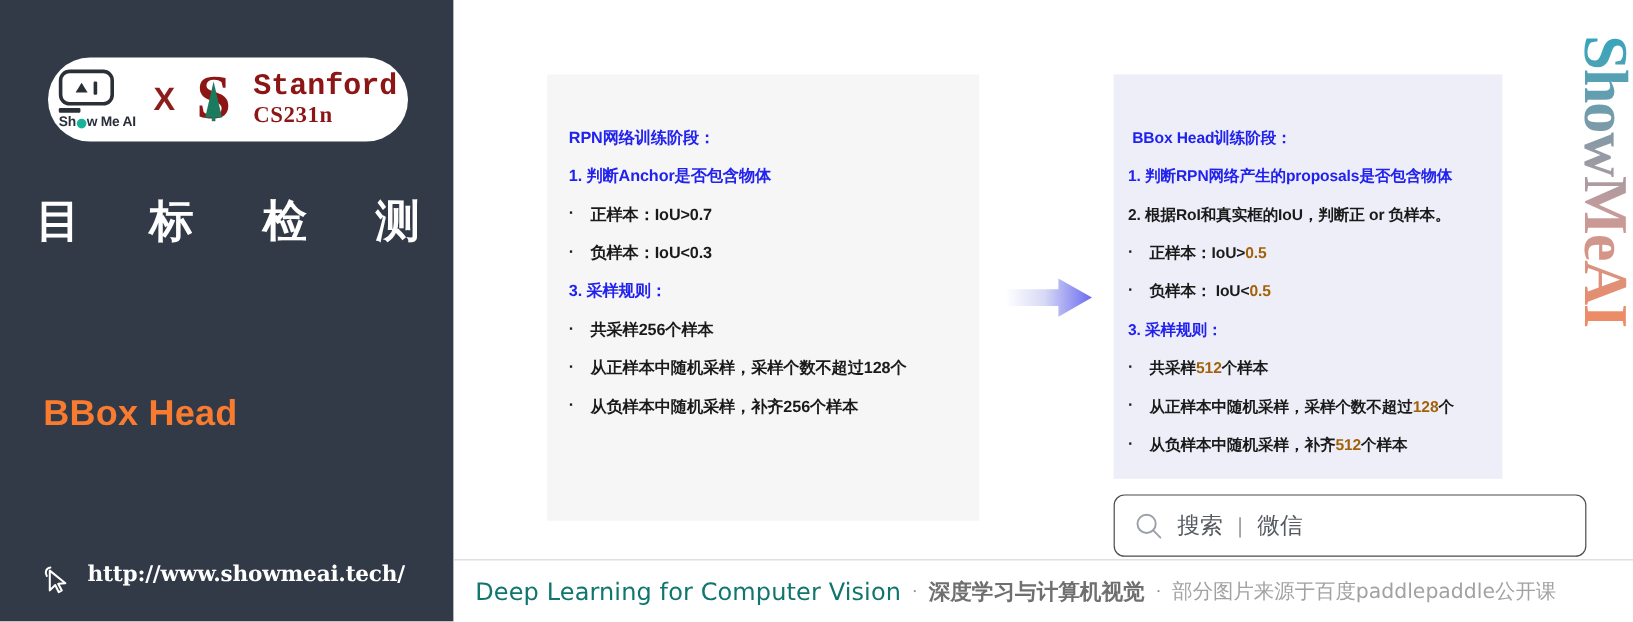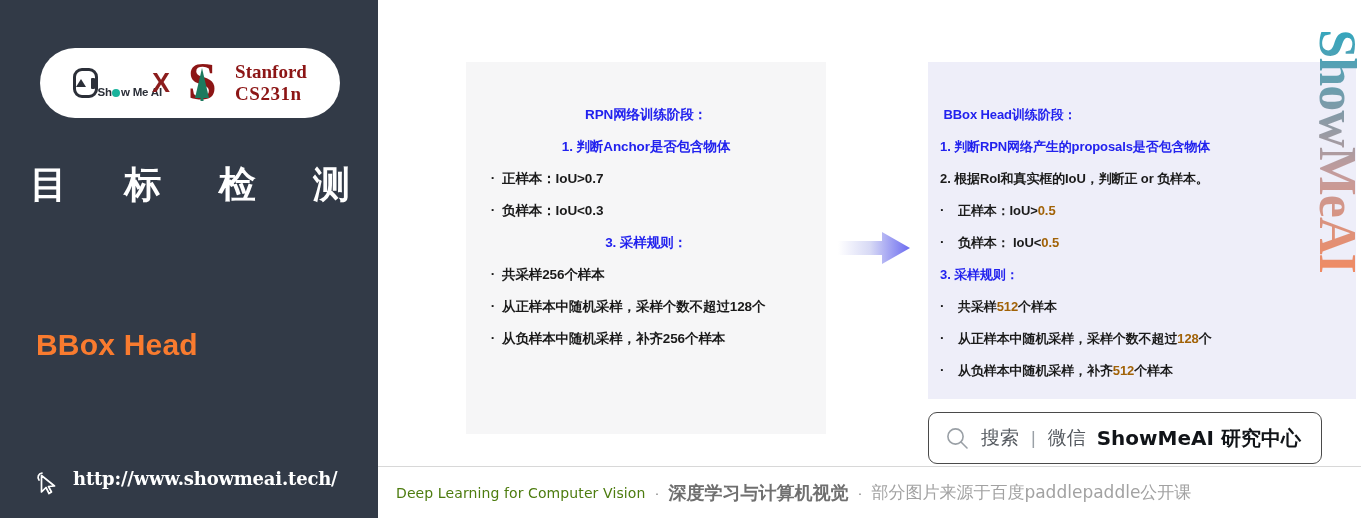--- a/index.html
+++ b/index.html
@@ -18,21 +18,21 @@
     background: #323a47;
   }
   #logo-pill {
     position: absolute; left: 40px; top: 48px;
     width: 300px; height: 70px;
     background: #ffffff;
     border-radius: 35px;
     display: flex; align-items: center; justify-content: center;
   }
   .pill-inner { display: flex; align-items: center; gap: 8px; }
-  .sma-logo { display: flex; flex-direction: row; align-items: flex-end; width: 68px; }
+  .sma-logo { display: flex; flex-direction: column; align-items: flex-start; width: 68px; }
   .sma-badge {
     width: 46px; height: 30px;
     border: 3.5px solid #2b2f38;
     border-radius: 9px;
     display: flex; align-items: center; justify-content: center;
     gap: 5px;
     position: relative;
   }
   .sma-caret {
     width: 0; height: 0;
@@ -82,21 +82,21 @@
   .stanford-s .trunk {
     position: absolute; left: 50%; bottom: 7px;
     transform: translateX(-50%);
     width: 3px; height: 8px; background: #1c7a5e; z-index: 2;
   }
   .stanford-txt {
     display: flex; flex-direction: column;
     color: #8c1515; font-family: "Liberation Serif", serif;
     font-weight: bold; line-height: 1.15; margin-left: 4px;
   }
-  .stanford-txt .l1 { font-size: 19px; }
+  .stanford-txt .l1 { font-size: 25px; font-family: Liberation Mono, monospace; }
   .stanford-txt .l2 { font-size: 19px; letter-spacing: 0.5px; }
 
   #sidebar-title {
     position: absolute; left: 30px; top: 160px;
     width: 320px;
     color: #ffffff; font-size: 37px; font-weight: bold;
     display: flex; justify-content: space-between;
     font-family: "DejaVu Sans", sans-serif;
   }
   #sidebar-subtitle {
@@ -119,26 +119,25 @@
   #main {
     position: absolute; left: 378px; top: 0;
     width: 983px; height: 518px; background: #ffffff;
   }
 
   .panel {
     position: absolute;
     padding: 0;
   }
   #panel-left {
-    left: 88px; top: 62px; width: 360px; height: 372px;
+    left: 78px; top: 62px; width: 360px; height: 372px;
     background: #f6f6f7;
-    text-align: center;
   }
   #panel-right {
-    left: 550px; top: 62px; width: 428px; height: 337px;
+    left: 550px; top: 62px; width: 324px; height: 337px;
     background: #eeeef9;
   }
   .panel-body { padding: 44px 18px 0 18px; }
   #panel-right .panel-body { padding: 44px 10px 0 12px; }
 
   .line {
     font-size: 13.5px; font-weight: bold; color: #1a1a1a;
     font-family: "Liberation Sans", sans-serif;
     margin-bottom: 14px; white-space: nowrap;
     letter-spacing: -0.1px;
@@ -205,21 +204,21 @@
   #footer {
     position: absolute; left: 0px; bottom: 0px;
     width: 983px; height: 52px;
     border-top: 1px solid #d8d8d8;
     display: flex; align-items: center;
     padding-left: 18px;
     gap: 9px;
     white-space: nowrap;
   }
   .f-en {
-    font-size: 14px; color: #4d7c0f;
+    font-size: 20px; color: #0f766e;
     font-family: "DejaVu Sans", sans-serif; letter-spacing: 0.1px;
   }
   .f-dot { color: #8a8a8a; font-size: 15px; }
   .f-cn-bold {
     font-size: 18px; color: #6f6f6f; font-weight: bold;
     font-family: "DejaVu Sans", sans-serif;
   }
   .f-cn {
     font-size: 17px; color: #a2a2a2;
     font-family: "DejaVu Sans", sans-serif;
@@ -368,21 +367,20 @@
     </div>
 
     <div id="search-box">
       <svg id="search-icon" viewBox="0 0 25 25">
         <circle cx="10.5" cy="10.5" r="7.6" stroke="#9aa0a6" stroke-width="1.6" fill="none"></circle>
         <line x1="16" y1="16" x2="22" y2="22" stroke="#9aa0a6" stroke-width="1.6" stroke-linecap="round"></line>
       </svg>
       <span class="search-ph">搜索</span>
       <span class="search-sep">|</span>
       <span class="search-ph">微信</span>
-      <span class="search-brand">ShowMeAI 研究中心</span>
     </div>
 
     <div id="footer">
       <span class="f-en">Deep Learning for Computer Vision</span>
       <span class="f-dot">·</span>
       <span class="f-cn-bold">深度学习与计算机视觉</span>
       <span class="f-dot">·</span>
       <span class="f-cn">部分图片来源于百度paddlepaddle公开课</span>
     </div>
 

